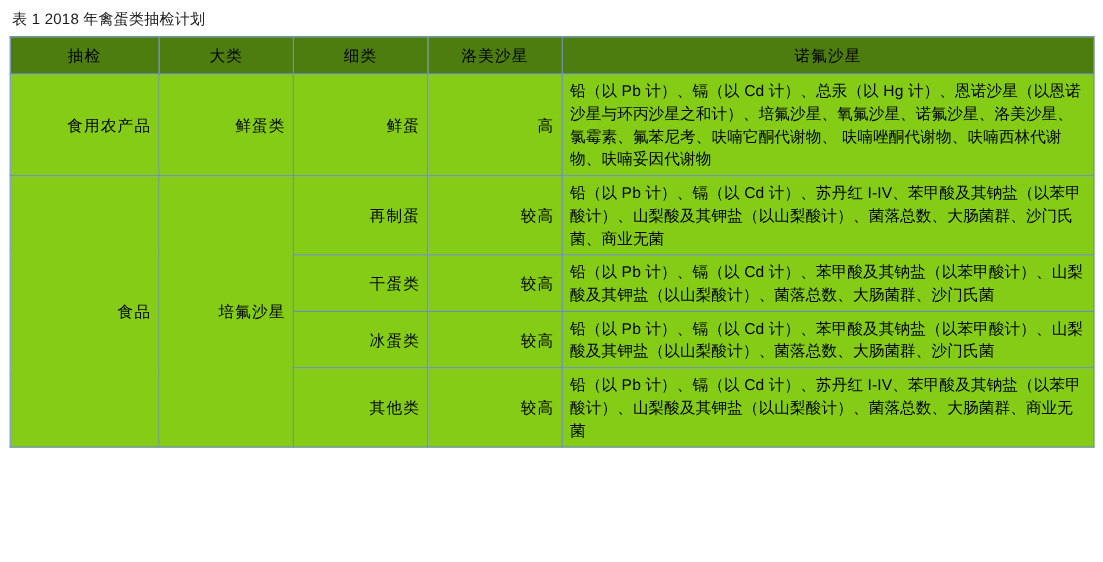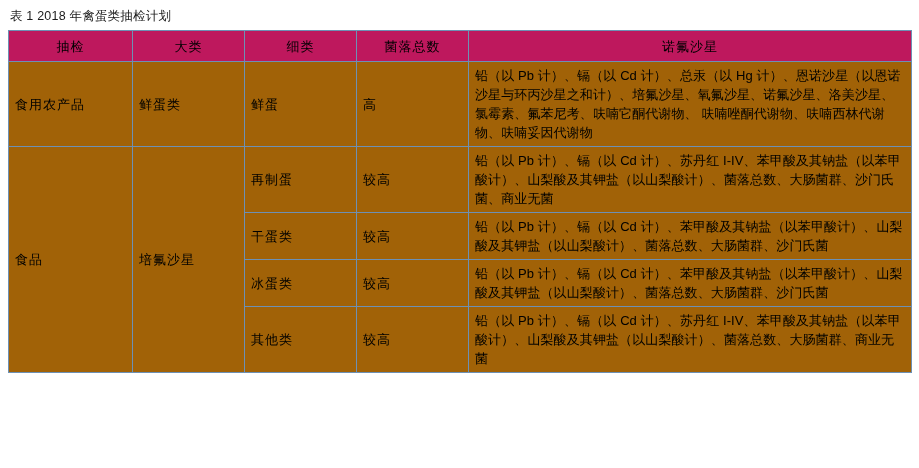--- a/index.html
+++ b/index.html
@@ -37,32 +37,32 @@
   table.plan th,
   table.plan td {
     border: 1px solid #6d90b4;
     vertical-align: middle;
     padding: 4px 6px;
     font-size: 13px;
     line-height: 19px;
     color: #000;
   }
   thead th {
-    background: #be185d;
+    background: #4d7c0f;
     text-align: center;
     font-weight: normal;
     height: 22px;
     padding: 3px 4px;
     letter-spacing: 1px;
   }
   tbody td {
-    background: #a16207;
+    background: #84cc16;
   }
   td.c {
-    text-align: left;
+    text-align: right;
     letter-spacing: 1px;
   }
   td.items {
     text-align: left;
     letter-spacing: 0.1px;
     line-height: 19.5px;
     font-size: 12.7px;
     padding: 5px 7px 5px 7px;
   }
   
@@ -85,21 +85,21 @@
         <col class="c2">
         <col class="c3">
         <col class="c4">
         <col class="c5">
     </colgroup>
     <thead>
       <tr>
         <th>抽检</th>
         <th>大类</th>
         <th>细类</th>
-        <th>菌落总数</th>
+        <th>洛美沙星</th>
         <th>诺氟沙星</th>
       </tr>
     </thead>
     <tbody>
       <tr>
         <td class="c" rowspan="1">食用农产品</td>
         <td class="c" rowspan="1">鲜蛋类</td>
         <td class="c">鲜蛋</td>
         <td class="c">高</td>
         <td class="items">铅（以 Pb 计）、镉（以 Cd 计）、总汞（以 Hg 计）、恩诺沙星（以恩诺沙星与环丙沙星之和计）、培氟沙星、氧氟沙星、诺氟沙星、洛美沙星、氯霉素、氟苯尼考、呋喃它酮代谢物、 呋喃唑酮代谢物、呋喃西林代谢物、呋喃妥因代谢物</td>

